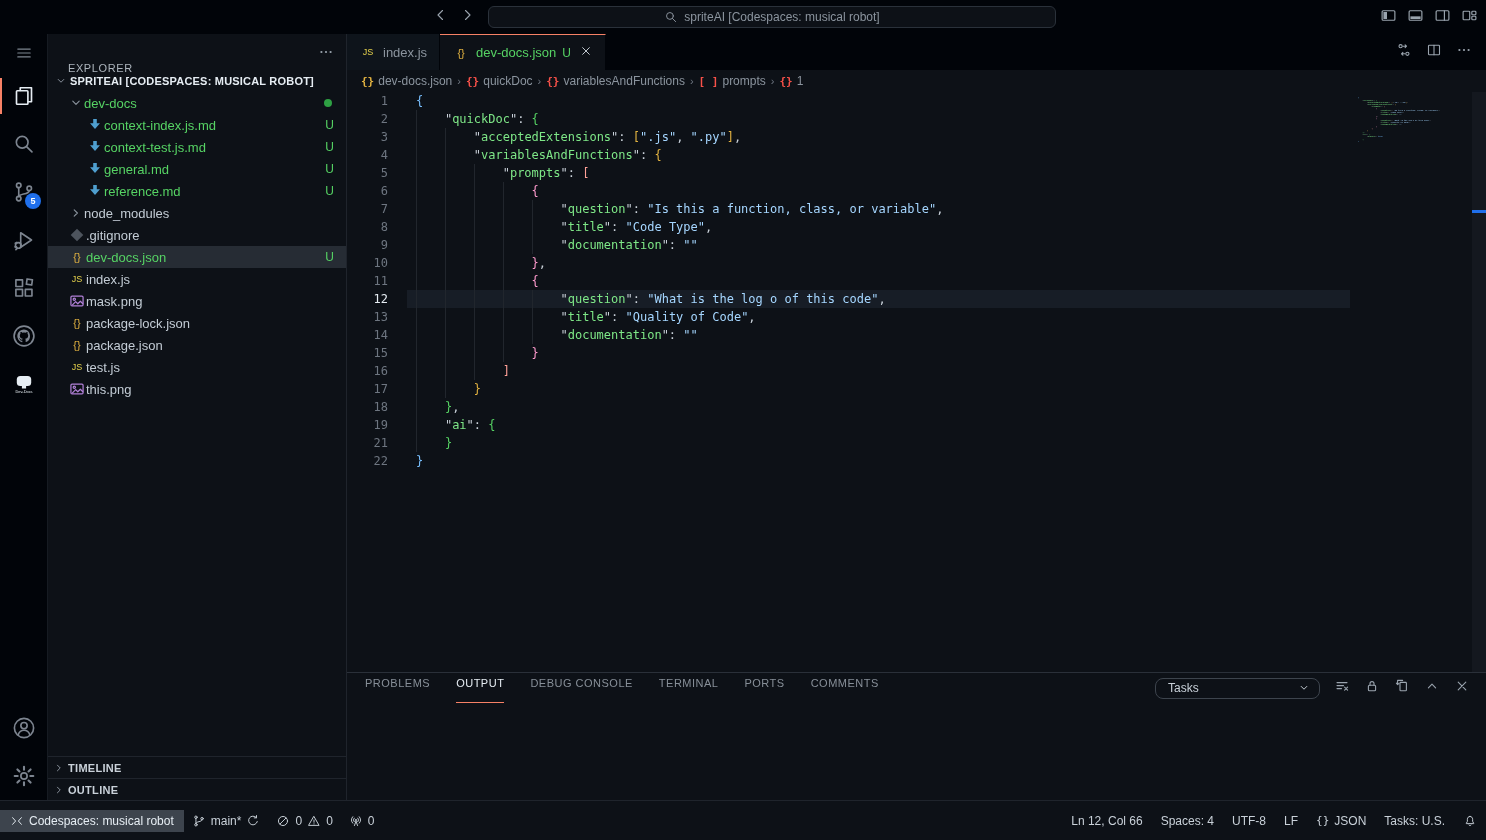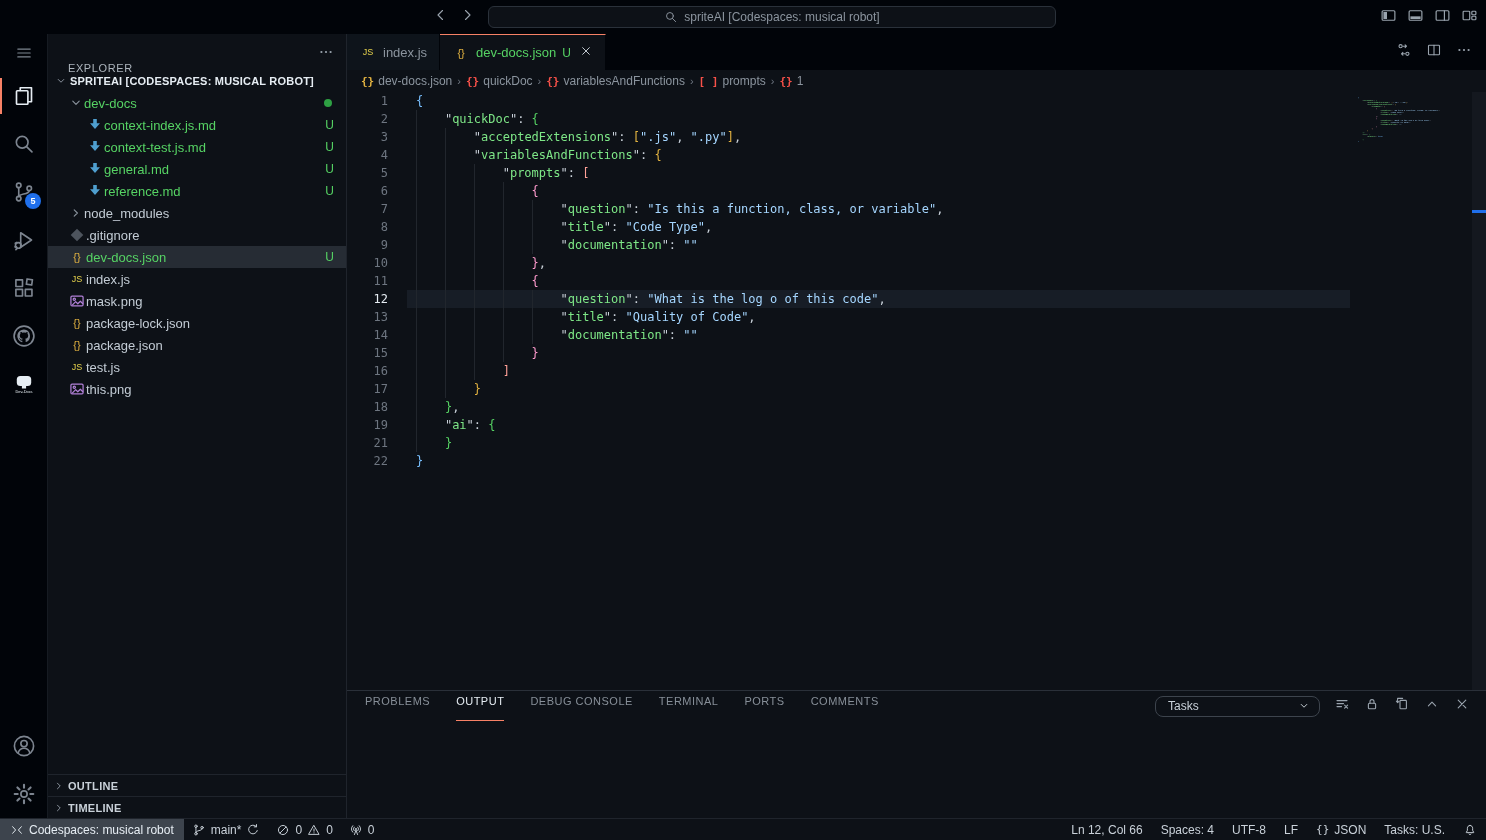--- a/index.html
+++ b/index.html
@@ -88,21 +88,21 @@
   .panel-tabs { display:flex; gap:26px; }
   .panel-tab { font-size:11px; letter-spacing:.5px; color:#878f98; cursor:pointer; padding:4px 0 6px; }
   .panel-tab.active { color:#e6edf3; border-bottom:1.5px solid #f78166; }
   .panel-right { margin-left:auto; display:flex; align-items:center; gap:14px; margin-right:16px; color:#9aa4ae; }
   .tasks-select { width:165px; height:21px; border:1px solid #3d444d; border-radius:8px; background:#0d1117;
                   display:flex; align-items:center; padding:0 8px 0 12px; font-size:12px; color:#c9d1d9; cursor:pointer; }
   .tasks-select .icw { margin-left:auto; }
   .panel-body { flex:1; }
 
   
-  .statusbar { height:22px; background:#0d1117; border-top:1px solid #1f242c; display:flex; align-items:center;
+  .statusbar { height:40px; background:#0d1117; border-top:1px solid #1f242c; display:flex; align-items:center;
                font-size:12px; color:#c9d1d9; flex:0 0 auto;text-align:center; }
   .st-item { height:22px; display:flex; align-items:center; gap:5px; padding:0 8px; cursor:pointer; }
   .st-item.chip { background:#3d444d; color:#e6edf3; padding:0 10px; }
   .st-right { margin-left:auto; display:flex; align-items:center; }
   .st-right .st-item { padding:0 9px; }
 
   .icw { display:inline-flex; align-items:center; justify-content:center; flex:0 0 auto; }
   .icw svg { width:100%; height:100%; display:block; }
   svg { stroke:currentColor; fill:none; stroke-width:1.1; stroke-linecap:round; stroke-linejoin:round; }
 </style>
@@ -406,29 +406,29 @@
             <span class="spacer"></span>
           </div>
         </div>
       <div class="sb-sections">
           <div class="sb-section">
             <span class="icw chev" style="width: 14px; height: 14px;">
               <svg viewBox="0 0 16 16">
                 <path d="M6.2 4.8 9.4 8l-3.2 3.2"></path>
               </svg>
             </span>
-            <span>OUTLINE</span>
+            <span>TIMELINE</span>
           </div>
           <div class="sb-section">
             <span class="icw chev" style="width: 14px; height: 14px;">
               <svg viewBox="0 0 16 16">
                 <path d="M6.2 4.8 9.4 8l-3.2 3.2"></path>
               </svg>
             </span>
-            <span>TIMELINE</span>
+            <span>OUTLINE</span>
           </div>
         </div>
     </div>
 
     <div class="editorcol">
       <div class="tabbar">
         <div class="tab">
             <span class="fi fi-js">JS</span>
             <span>index.js</span>
           </div>

